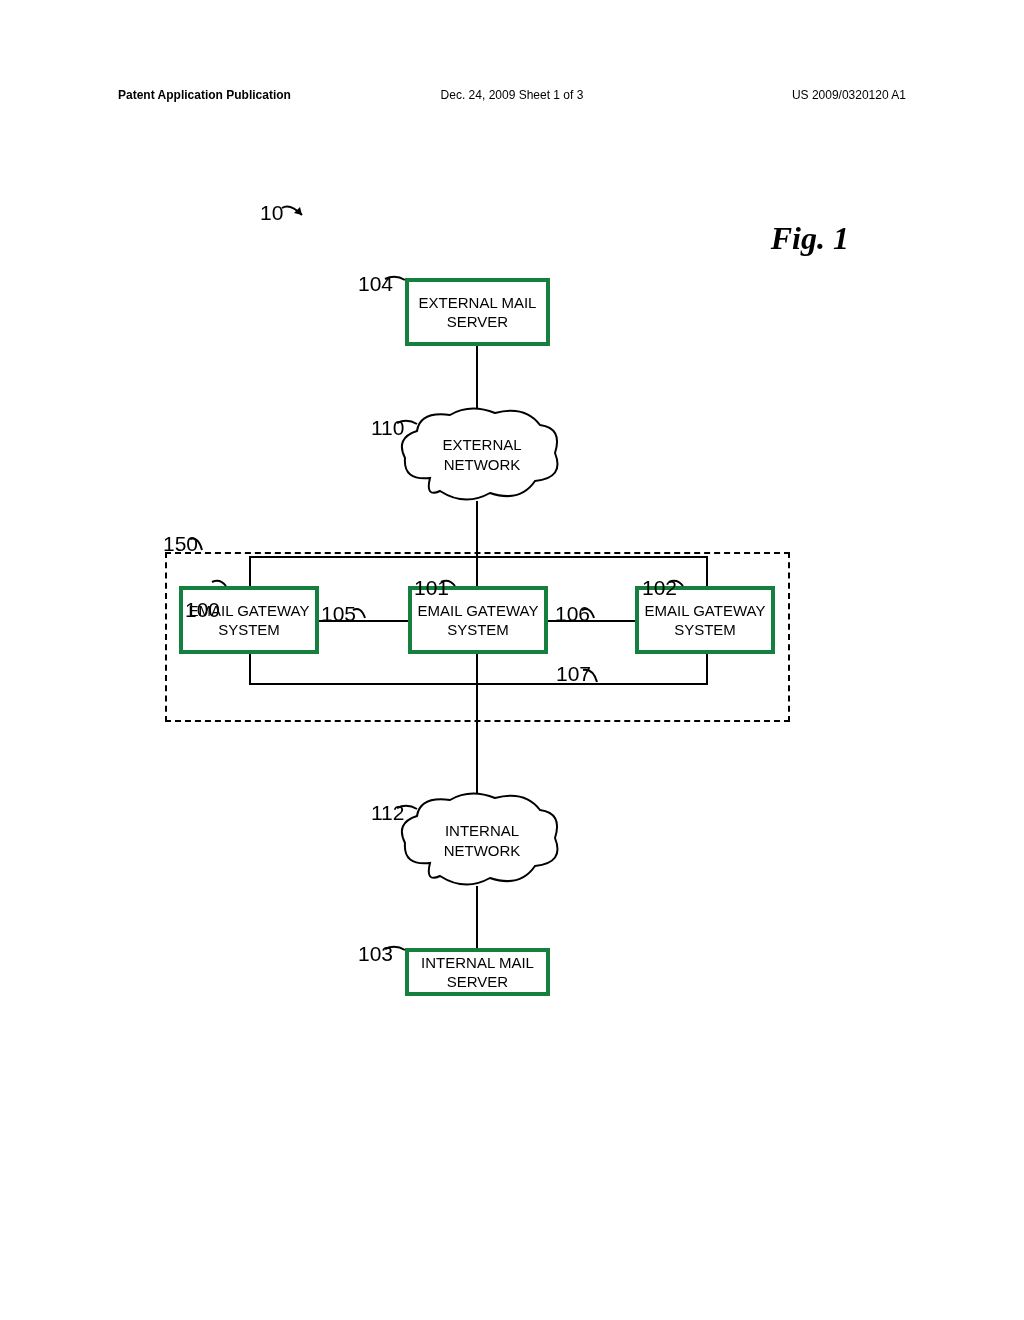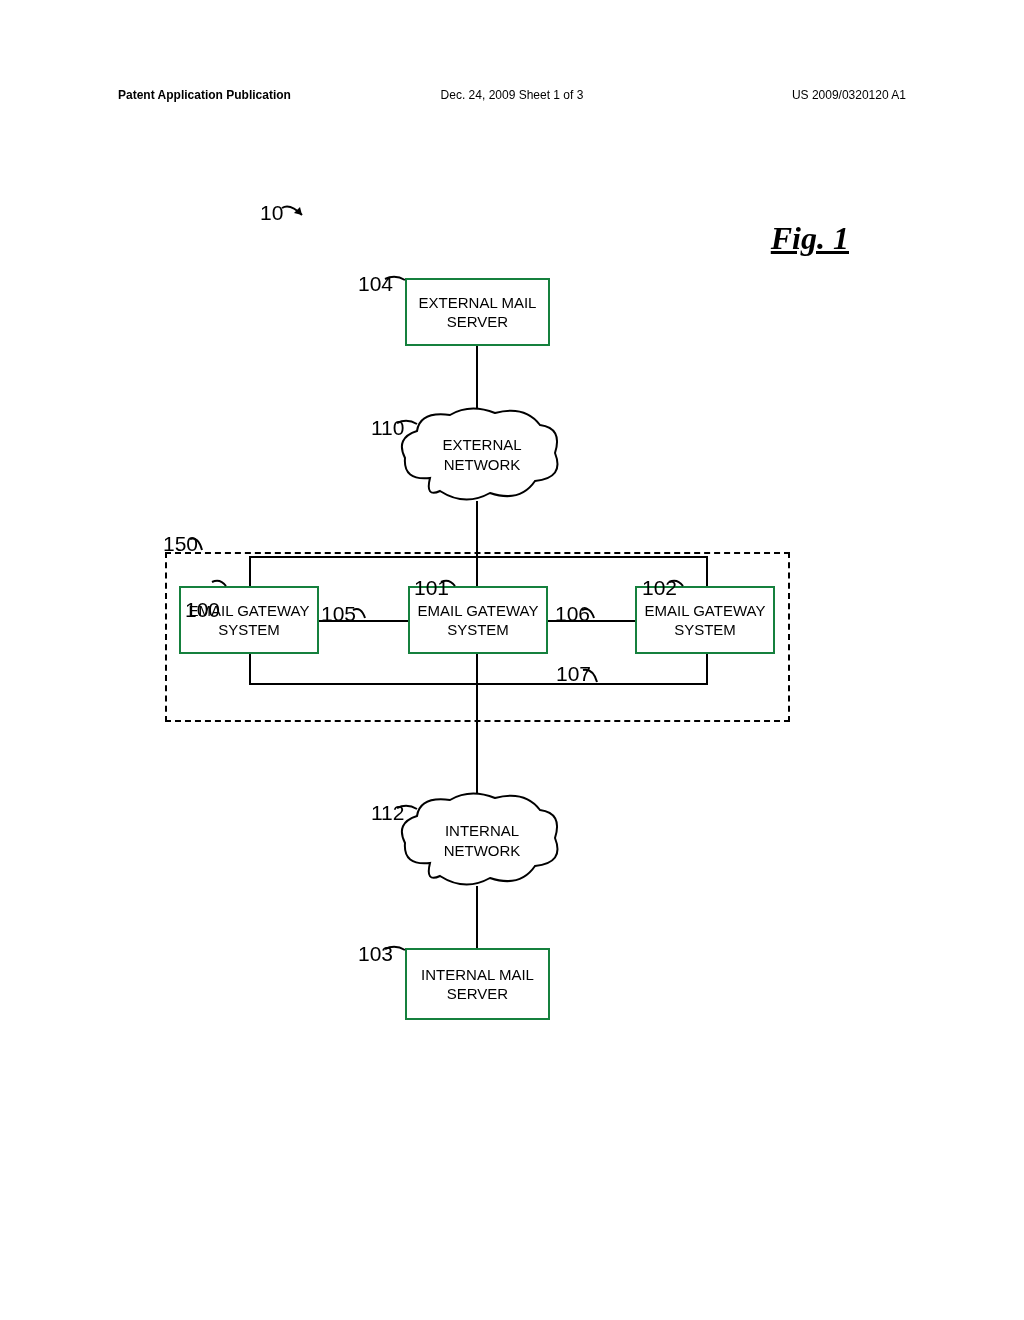--- a/index.html
+++ b/index.html
@@ -35,32 +35,31 @@
   .header-right {
   }
   .figure-title {
     position: absolute;
     top: 220px;
     right: 175px;
     font-size: 32px;
     font-weight: bold;
     font-style: italic;
     font-family: "Times New Roman", serif;
-    text-decoration: underline;
   }
   .diagram {
     position: absolute;
     top: 198px;
     left: 115px;
     width: 790px;
     height: 980px;
   }
   .box {
     position: absolute;
-    border: 2px solid #15803d;
+    border: 4px solid #15803d;
     display: flex;
     flex-direction: column;
     align-items: center;
     justify-content: center;
     text-align: center;
     background: white;
     font-size: 15px;
     line-height: 1.3;
     font-weight: normal;
   }
@@ -206,21 +205,21 @@
   </svg>
   <div class="cloud-label" style="top: 623px; left: 322px; width: 90px;">INTERNAL
 NETWORK</div>
   <div class="ref-label" style="top: 603px; left: 256px;">112</div>
   <svg class="callout" style="top: 603px; left: 280px; width: 26px; height: 16px;">
     <path d="M 2 7 Q 12 2 22 8" stroke="black" stroke-width="2" fill="none"></path>
   </svg>
 
   <div class="line vline" style="top: 688px; left: 361px; height: 62px;"></div>
 
-  <div class="box" style="top: 750px; left: 290px; width: 145px; height: 72px;">
+  <div class="box" style="top: 750px; left: 290px; width: 145px; height: 48px;">
     <span style="white-space: pre-line;">INTERNAL MAIL
 SERVER</span>
   </div>
   <div class="ref-label" style="top: 744px; left: 243px;">103</div>
   <svg class="callout" style="top: 744px; left: 268px; width: 26px; height: 16px;">
     <path d="M 2 7 Q 12 2 22 8" stroke="black" stroke-width="2" fill="none"></path>
   </svg>
 
 </div>
 

